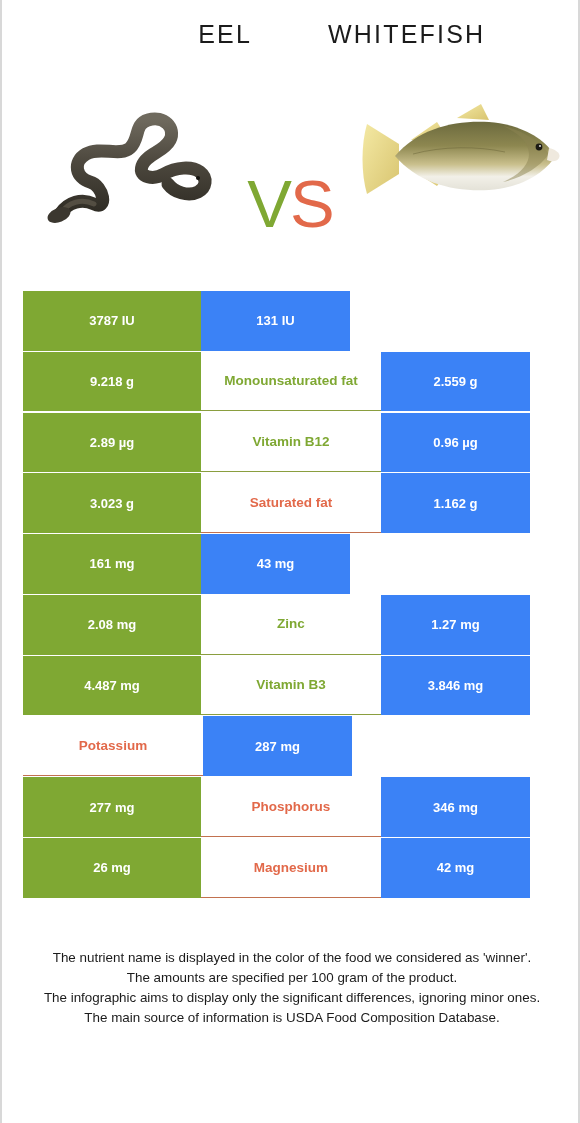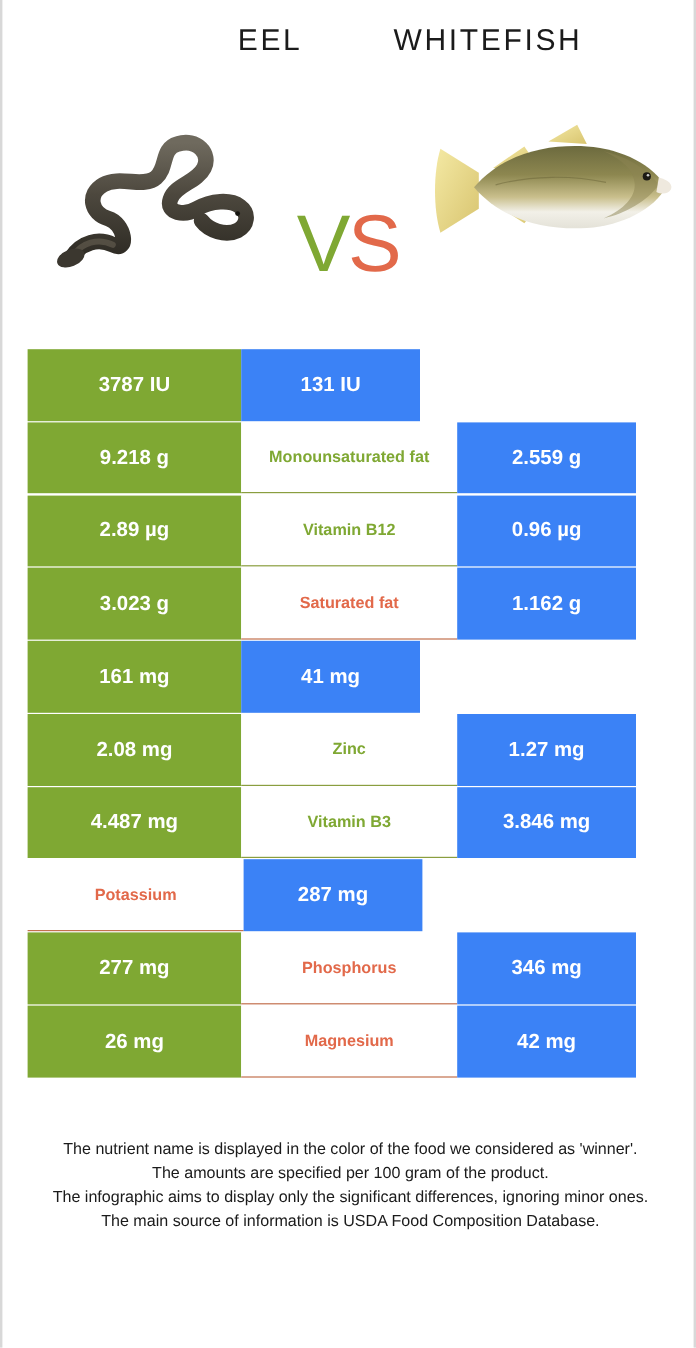--- a/index.html
+++ b/index.html
@@ -74,21 +74,21 @@
   }
   .row {
     display: flex;
     height: 59.6px;
     margin-bottom: 1.2px;
   }
   .cell {
     display: flex;
     align-items: center;
     justify-content: center;
-    font-size: 17px;
+    font-size: 13px;
     font-weight: 600;
     box-sizing: border-box;
   }
   .cell.left {
     width: 178px;
     background: #7FA833;
     color: #ffffff;
   }
   .cell.mid {
     width: 180px;
@@ -204,21 +204,21 @@
       <div class="cell mid win-left">Vitamin B12</div>
       <div class="cell right">0.96 µg</div>
     </div>
     <div class="row">
       <div class="cell left">3.023 g</div>
       <div class="cell mid win-right">Saturated fat</div>
       <div class="cell right">1.162 g</div>
     </div>
     <div class="row">
       <div class="cell left">161 mg</div>
-      <div class="cell right">41 mg</div>
+      <div class="cell right">43 mg</div>
     </div>
     <div class="row">
       <div class="cell left">2.08 mg</div>
       <div class="cell mid win-left">Zinc</div>
       <div class="cell right">1.27 mg</div>
     </div>
     <div class="row">
       <div class="cell left">4.487 mg</div>
       <div class="cell mid win-left">Vitamin B3</div>
       <div class="cell right">3.846 mg</div>

